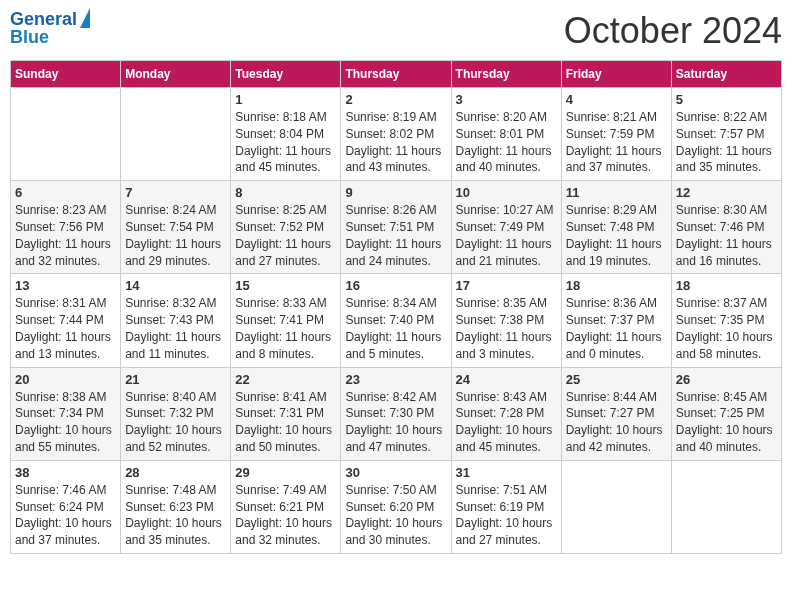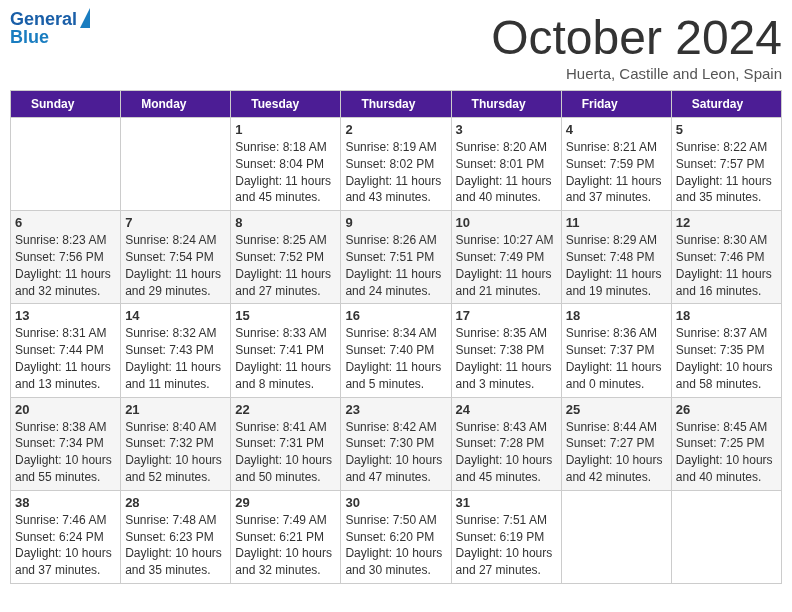--- a/index.html
+++ b/index.html
@@ -32,39 +32,39 @@
       height: 0;
       border-left: 10px solid transparent;
       border-bottom: 20px solid #1a7dc0;
       margin-left: 3px;
       margin-top: -4px;
     }
     .title-section {
       text-align: right;
     }
     .month-title {
-      font-size: 48px;
+      font-size: 36px;
       font-weight: normal;
       color: #333;
     }
     .location {
       font-size: 15px;
       color: #555;
     }
     table {
       width: 100%;
       border-collapse: collapse;
       table-layout: fixed;
     }
     thead th {
-      background-color: #4c1d95;
+      background-color: #be185d;
       color: #fff;
       font-size: 12px;
       font-weight: bold;
-      padding: 6px 20px;
+      padding: 6px 4px;
       text-align: left;
       border: 1px solid #ccc;
     }
     tbody td {
       border: 1px solid #ccc;
       vertical-align: top;
       padding: 4px;
       font-size: 10px;
       color: #333;
       height: 85px;
@@ -98,21 +98,20 @@
         </span>
         <div class="logo-triangle"></div>
       </div>
       <div style="display:flex; align-items:flex-start; margin-top:-2px;">
         <span class="logo-text" style="color:#1a7dc0;">Blue</span>
       </div>
     </div>
   </div>
   <div class="title-section">
     <div class="month-title">October 2024</div>
-    <div class="location">Huerta, Castille and Leon, Spain</div>
   </div>
 </div>
 
 <table>
   <thead>
     <tr id="header-row">
         <th>Sunday</th>
         <th>Monday</th>
         <th>Tuesday</th>
         <th>Thursday</th>

